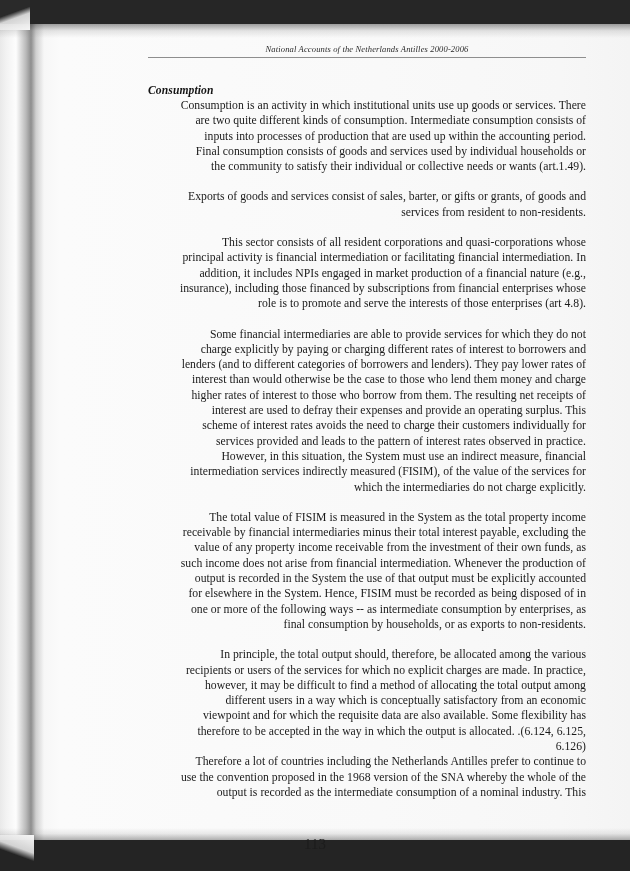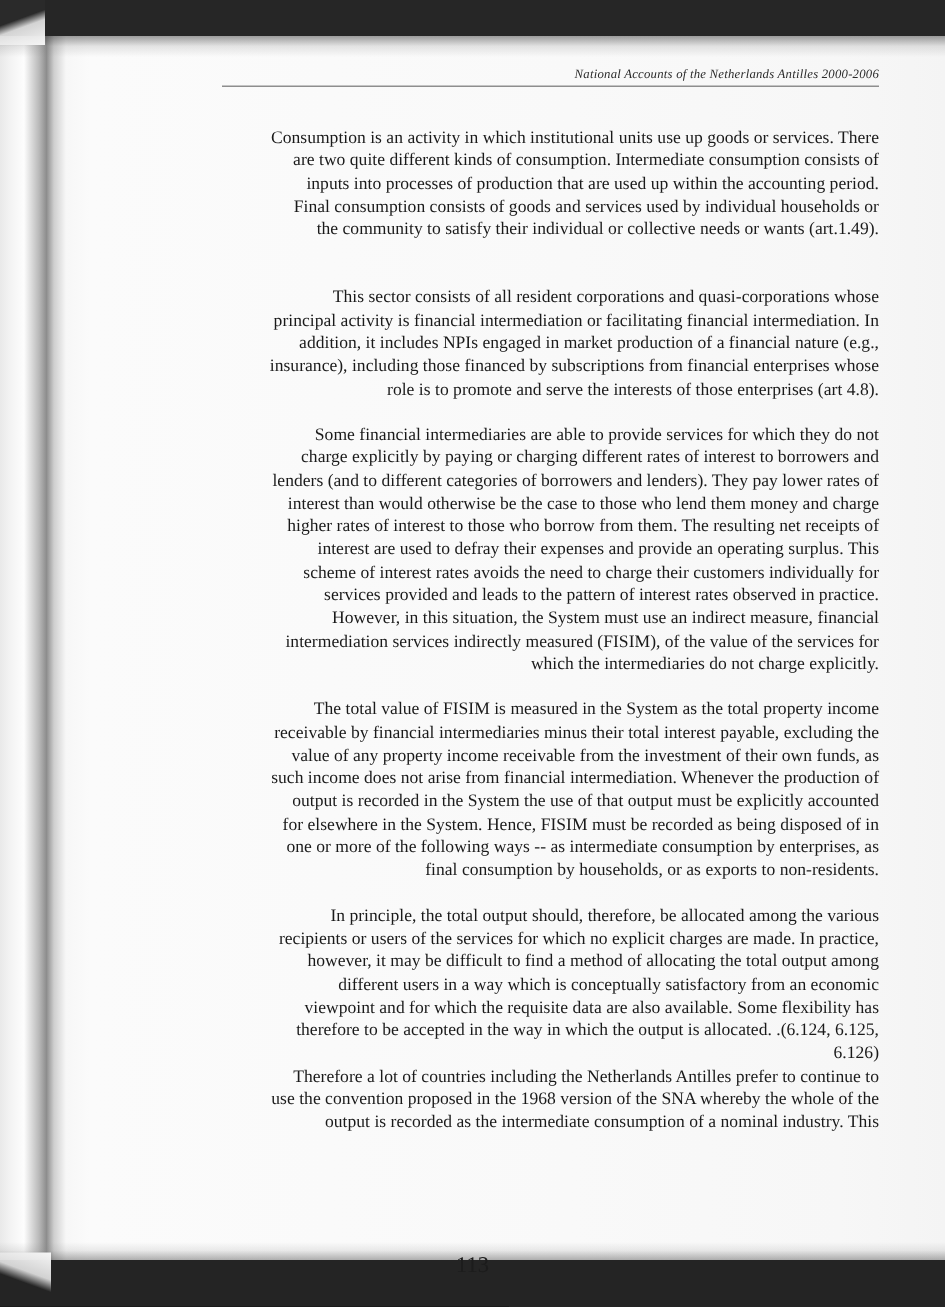--- a/index.html
+++ b/index.html
@@ -83,21 +83,21 @@
   
   .content {
     position: absolute;
     left: 148px;
     top: 44px;
     width: 438px;
     color: #1a1a1a;
   }
 
   .header-line {
-    text-align: right;
+    text-align: center;
     font-style: italic;
     font-size: 8.5px;
     letter-spacing: 0.15px;
     color: #2a2a2a;
     padding-bottom: 3px;
     border-bottom: 1px solid #8e8e8e;
     margin-bottom: 26px;
   }
 
   h2.section-heading {
@@ -142,28 +142,31 @@
   <div class="paper-botcurl"></div>
   <div class="band-top"></div>
   <div class="band-bottom"></div>
   <div class="band-top-left-notch"></div>
   <div class="band-bottom-left-notch"></div>
 
   <div class="content">
 
     <div class="header-line">National Accounts of the Netherlands Antilles 2000-2006</div>
 
+    <h2 class="section-heading">Consumption</h2>
     <p class="body">Consumption is an activity in which institutional units use up goods or services. There
 are two quite different kinds of consumption. Intermediate consumption consists of
 inputs into processes of production that are used up within the accounting period.
 Final consumption consists of goods and services used by individual households or
 the community to satisfy their individual or collective needs or wants (art.1.49).</p>
 
     <div class="sec-gap"></div>
 
+    <p class="body">Exports of goods and services consist of sales, barter, or gifts or grants, of goods and
+services from resident to non-residents.</p>
 
     <div class="sec-gap"></div>
 
     <p class="body">This sector consists of all resident corporations and quasi-corporations whose
 principal activity is financial intermediation or facilitating financial intermediation. In
 addition, it includes NPIs engaged in market production of a financial nature (e.g.,
 insurance), including those financed by subscriptions from financial enterprises whose
 role is to promote and serve the interests of those enterprises (art 4.8).</p>
 
     <div class="sec-gap"></div>

